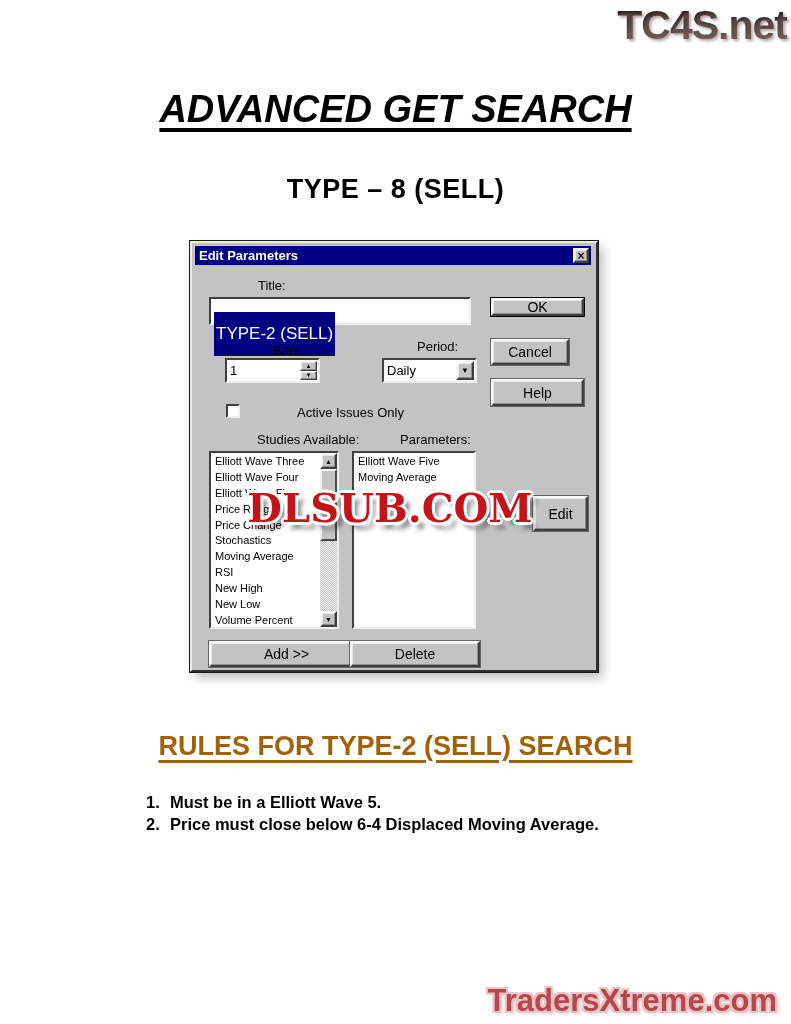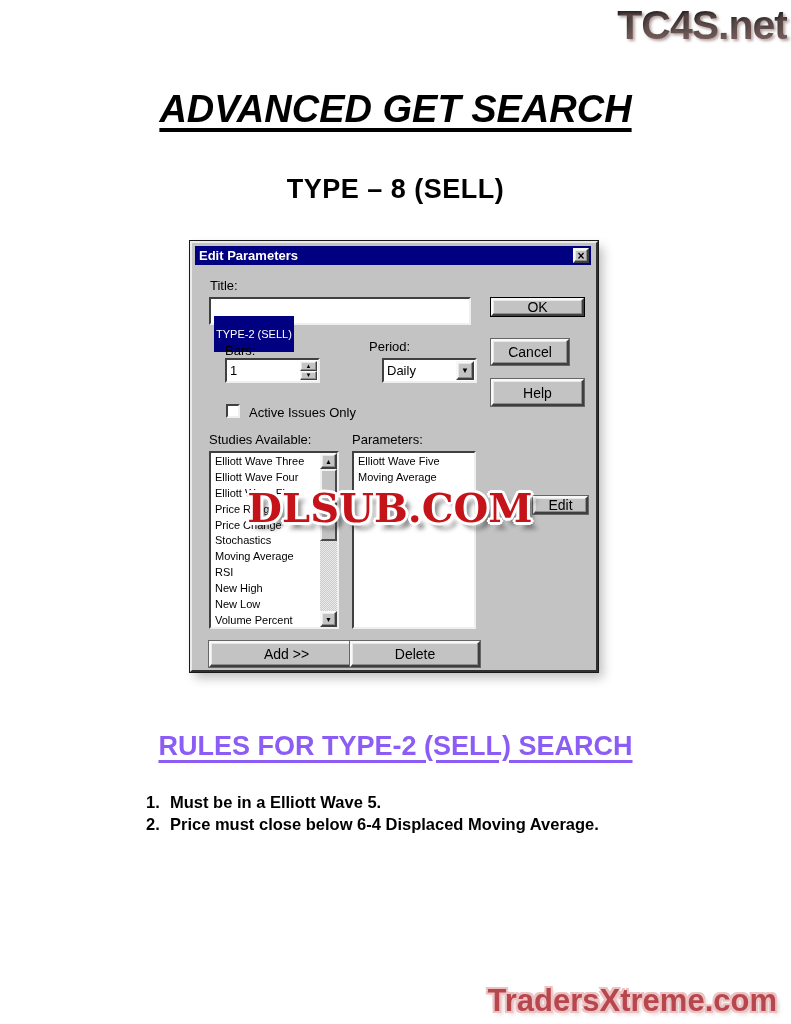--- a/index.html
+++ b/index.html
@@ -26,21 +26,21 @@
     top:88px; left:0; width:100%; text-align:center;
     font-size:38px; font-weight:bold; font-style:italic; color:#000;
     text-decoration:underline; text-decoration-thickness:4px; text-underline-offset:6px;
   }
   .subtitle {
     top:174px; left:0; width:100%; text-align:center;
     font-size:27px; font-weight:bold; color:#000; letter-spacing:0.5px;
   }
   .rules-title {
     top:731px; left:0; width:100%; text-align:center;
-    font-size:27px; font-weight:bold; color:#8b5cf6;
+    font-size:27px; font-weight:bold; color:#a16207;
     text-decoration:underline; text-decoration-thickness:3px; text-underline-offset:5px;
   }
   .rules-list { left:146px; top:791px; font-size:16.5px; font-weight:bold; color:#000; line-height:22px; }
   .rule-row { display:flex; }
   .rule-num { width:24px; }
   .bottom-logo {
     right:14px; top:983px; font-size:31px; font-weight:bold; letter-spacing:0;
     color:var(--bottom-logo,#b8464d);
     text-shadow:
       -2px -2px 0 #ecc3c4, 2px -2px 0 #ecc3c4, -2px 2px 0 #ecc3c4, 2px 2px 0 #ecc3c4,
@@ -75,24 +75,24 @@
     background:var(--dialog-bg,#c3c3c3);
     border:2px solid; border-color:#f8f8f8 #3f3f3f #3f3f3f #f8f8f8;
     outline:1px solid #666;
     box-shadow:inset -1px -1px 0 #8d8d8d, inset 1px 1px 0 #e8e8e8;
     display:flex; align-items:center; justify-content:center;
     font-size:14px; color:#000; cursor:default;
   }
   .btn-default { outline:1px solid #000; }
   .close-btn { right:2px; top:2px; width:16px; height:15px; font-size:12px; font-weight:bold; outline:none; }
   .sunken { background:#fff; border:2px solid; border-color:#404040 #efefef #efefef #404040; }
-  .lbl { color:#000; font-size:13px; white-space:nowrap; }
+  .lbl { color:#000; font-size:13px; white-space:nowrap;margin-left:48px; }
   .sel {
     background:var(--selection-bg,#000080); color:var(--selection-fg,#fff);
-    padding:12px 2px; font-size:11px;margin-top:45px;
+    padding:12px 2px; font-size:17px;margin-top:45px;
   }
   .field-text { padding-left:3px; font-size:13px; display:flex; align-items:center; height:100%; }
   .spinner { right:1px; top:1px; width:17px; height:19px; display:flex; flex-direction:column; }
   .spin-btn { flex:1; font-size:6px; outline:none; border-width:1px; }
   .combo-btn { right:1px; top:1px; width:18px; height:19px; font-size:8px; outline:none; }
   .checkbox { width:14px; height:14px; }
   .listbox { overflow:hidden; }
   .list-item { height:15.9px; line-height:15.9px; padding-left:4px; white-space:nowrap; overflow:hidden; font-size:11px; }
   .scrollbar { position:absolute; right:0; top:0; bottom:0; width:17px;
     background:#c9c9c9;
@@ -193,21 +193,21 @@
     </div>
 
     <div class="abs lbl" style="left:160px; top:189px;">Parameters:</div>
     <div class="abs sunken listbox" style="left:160px; top:208px; width:124px; height:178px;">
       <div style="padding-top:1px;">
         <div class="list-item">Elliott Wave Five</div>
         <div class="list-item">Moving Average</div>
       </div>
     </div>
 
-    <div class="abs btn" style="left:341px; top:253px; width:55px; height:18px;">
+    <div class="abs btn" style="left:341px; top:253px; width:55px; height:35px;">
       <span>Edit</span>
     </div>
 
     <div class="abs btn" style="left:17px; top:398px; width:155px; height:26px;">
       <span>Add &gt;&gt;</span>
     </div>
     <div class="abs btn" style="left:158px; top:398px; width:130px; height:26px;">
       <span>Delete</span>
     </div>
   </div>

